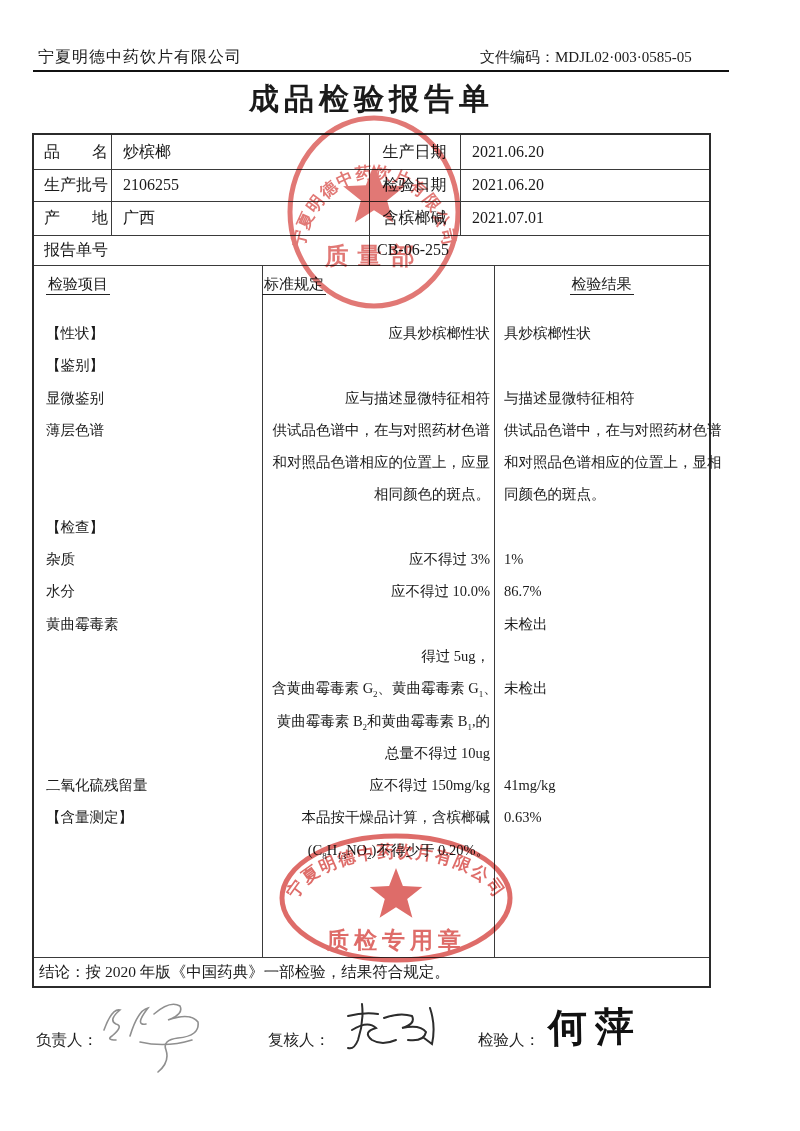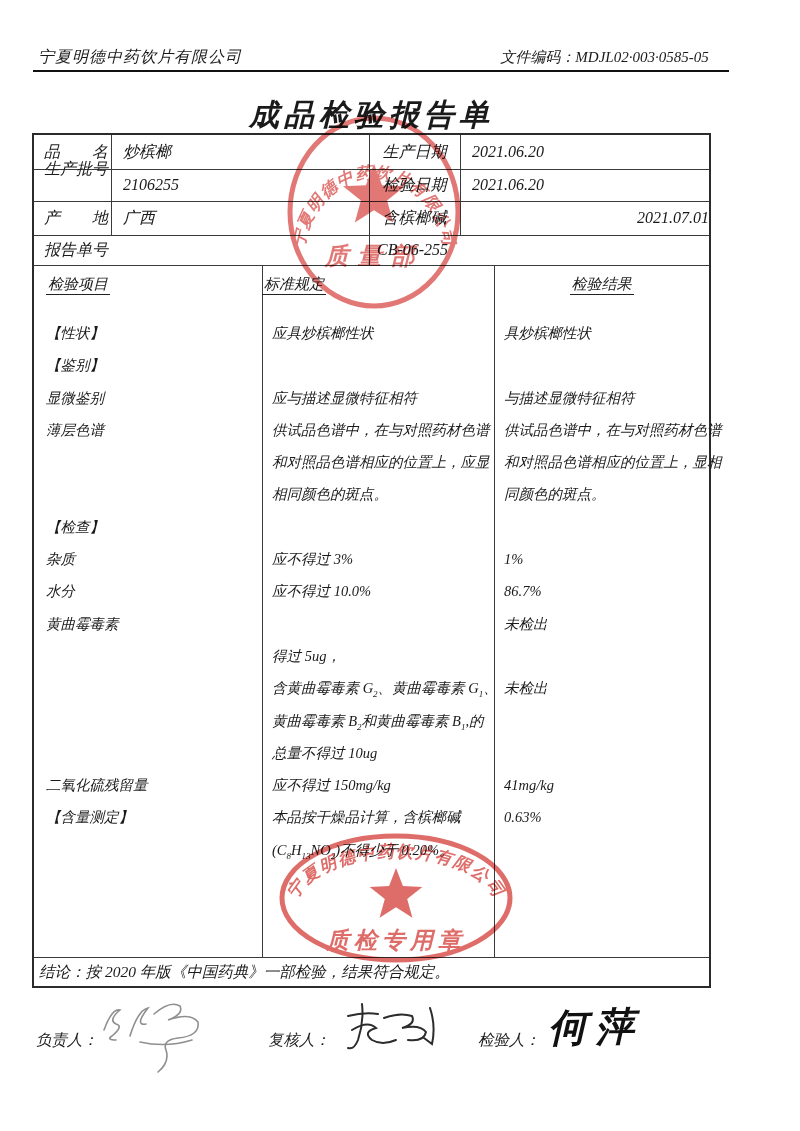--- a/index.html
+++ b/index.html
@@ -1,41 +1,41 @@
 <!DOCTYPE html>
 <html><head>
 <meta charset="utf-8">
 <style>
   * { margin:0; padding:0; box-sizing:border-box; }
   body { background:#9a9a9a; font-family:"Liberation Serif","DejaVu Serif",serif; }
-  .page { position:relative; width:800px; height:1131px; background:#ffffff; margin:0 auto; overflow:hidden; color:#1a1a1a;font-style:italic; }
+  .page { position:relative; width:800px; height:1131px; background:#ffffff; margin:0 auto; overflow:hidden; color:#1a1a1a; }
 
   
   .hdr-company { position:absolute; left:38px; top:47px; font-size:16px; letter-spacing:1px; }
-  .hdr-code { position:absolute; top:48px; left:480px; width:249px; text-align:center; font-size:15px; }
+  .hdr-code { position:absolute; top:48px; left:480px; width:249px; text-align:left; font-size:15px; }
   .hdr-rule { position:absolute; left:33px; top:70px; width:696px; height:2px; background:#111; }
-  .title { position:absolute; left:32px; top:79px; width:679px; text-align:center; font-size:30px; font-weight:bold; letter-spacing:5px;margin-top:16px; }
+  .title { position:absolute; left:32px; top:79px; width:679px; text-align:center; font-size:30px; font-weight:bold; letter-spacing:5px; }
 
   
   .frame { position:absolute; left:32px; top:133px; width:679px; height:855px; border:2px solid #2b2b2b; }
   .vline, .hline { position:absolute; background:#3a3a3a; }
   .vline { width:1px; }
   .hline { height:1px; }
   .cell { position:absolute; font-size:16px; white-space:nowrap; overflow:visible; }
   .cell.pad { padding-left:12px; }
   .cell.ctr { text-align:center; }
 
   
   .spec-head { position:absolute; font-size:15px; }
   .spec-head span { border-bottom:1px solid #222; padding:0 2px 2px 2px; }
   .spec-rows { position:absolute; left:0; top:182px; width:675px; }
   .spec-row { position:relative; height:32.3px; }
   .spec-cell { position:absolute; top:0; height:32.3px; line-height:32.3px; font-size:14.5px; white-space:nowrap; }
   .spec-cell.c-item { left:12px; width:212px; }
-  .spec-cell.c-std  { left:238px; width:218px; }
+  .spec-cell.c-std  { left:238px; width:218px;text-align:right; }
   .spec-cell.c-res  { left:470px; width:203px; }
   sub { font-size:9px; }
 
   
   .conclusion { position:absolute; left:0; top:822px; width:675px; height:20px; line-height:29px; padding-left:5px; font-size:15.5px; white-space:nowrap; }
 
   
   .sig-label { position:absolute; font-size:15.5px; top:1030px; }
   .sig-svg { position:absolute; }
   .inspector-name { position:absolute; left:548px; top:1000px; width:130px; font-size:39px; font-weight:bold; letter-spacing:8px; transform:rotate(-1deg); color:#111; }
@@ -65,29 +65,29 @@
 
     <div class="vline" style="left:228px;top:130px;height:692px;"></div>
     <div class="vline" style="left:460px;top:130px;height:692px;"></div>
     <div class="hline" style="left:0;top:822px;width:675px;"></div>
 
     <div class="cell" style="left:10px;top:0;width:67px;line-height:34px;">品　　名</div>
     <div class="cell pad" style="left:77px;top:0;width:258px;line-height:34px;">炒槟榔</div>
     <div class="cell ctr" style="left:335px;top:0;width:91px;line-height:34px;">生产日期</div>
     <div class="cell pad" style="left:426px;top:0;width:249px;line-height:34px;">2021.06.20</div>
 
-    <div class="cell" style="left:10px;top:18px;width:67px;line-height:32px;">生产批号</div>
+    <div class="cell" style="left:10px;top:34px;width:67px;line-height:32px;">生产批号</div>
     <div class="cell pad" style="left:77px;top:34px;width:258px;line-height:32px;">2106255</div>
     <div class="cell ctr" style="left:335px;top:34px;width:91px;line-height:32px;">检验日期</div>
     <div class="cell pad" style="left:426px;top:34px;width:249px;line-height:32px;">2021.06.20</div>
 
     <div class="cell" style="left:10px;top:66px;width:67px;line-height:34px;">产　　地</div>
     <div class="cell pad" style="left:77px;top:66px;width:258px;line-height:34px;">广西</div>
     <div class="cell ctr" style="left:335px;top:66px;width:91px;line-height:34px;">含槟榔碱</div>
-    <div class="cell pad" style="left:426px;top:66px;width:249px;line-height:34px;text-align:right;">2021.07.01</div>
+    <div class="cell pad" style="left:426px;top:66px;width:249px;line-height:34px;">2021.07.01</div>
 
     <div class="cell" style="left:10px;top:100px;width:325px;line-height:30px;">报告单号</div>
     <div class="cell" style="left:343px;top:100px;width:332px;line-height:30px;">CB-06-255</div>
 
     <div class="spec-head" style="left:12px;top:140px;"><span>检验项目</span></div>
     <div class="spec-head ctr" style="left:228px;top:140px;width:232px;text-align:left;"><span>标准规定</span></div>
     <div class="spec-head ctr" style="left:460px;top:140px;width:215px;text-align:center;"><span>检验结果</span></div>
 
     <div class="spec-rows">
         <div class="spec-row">

